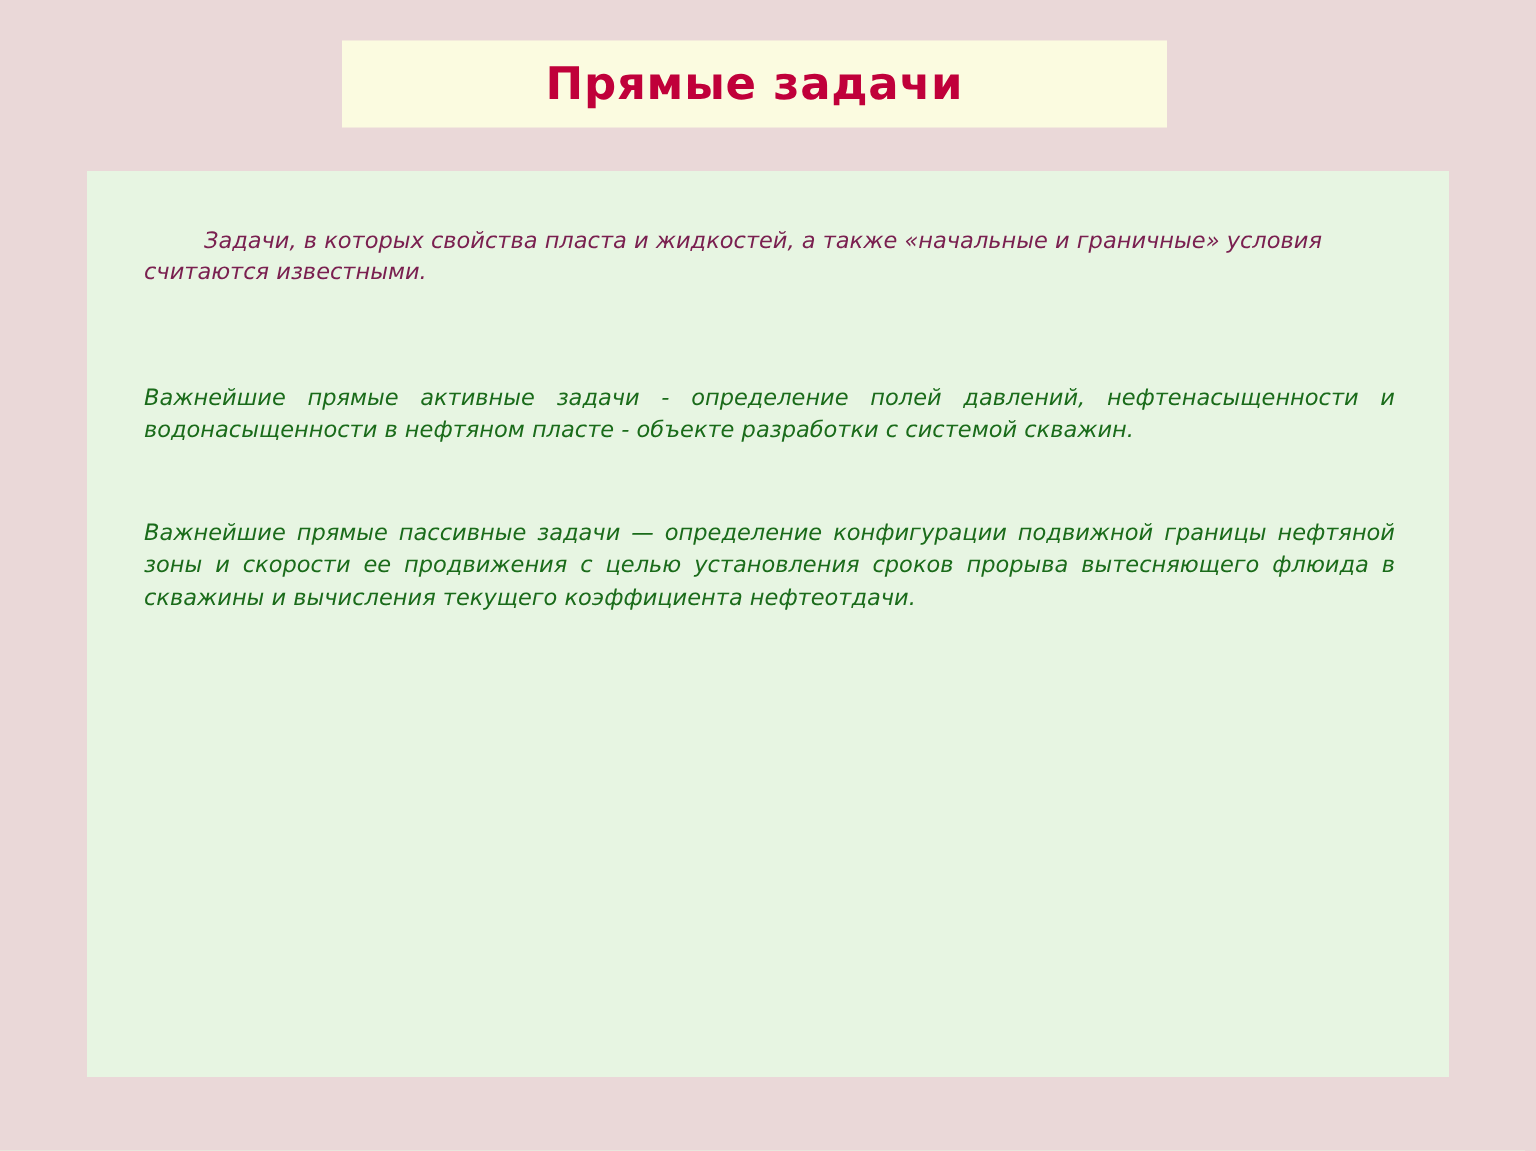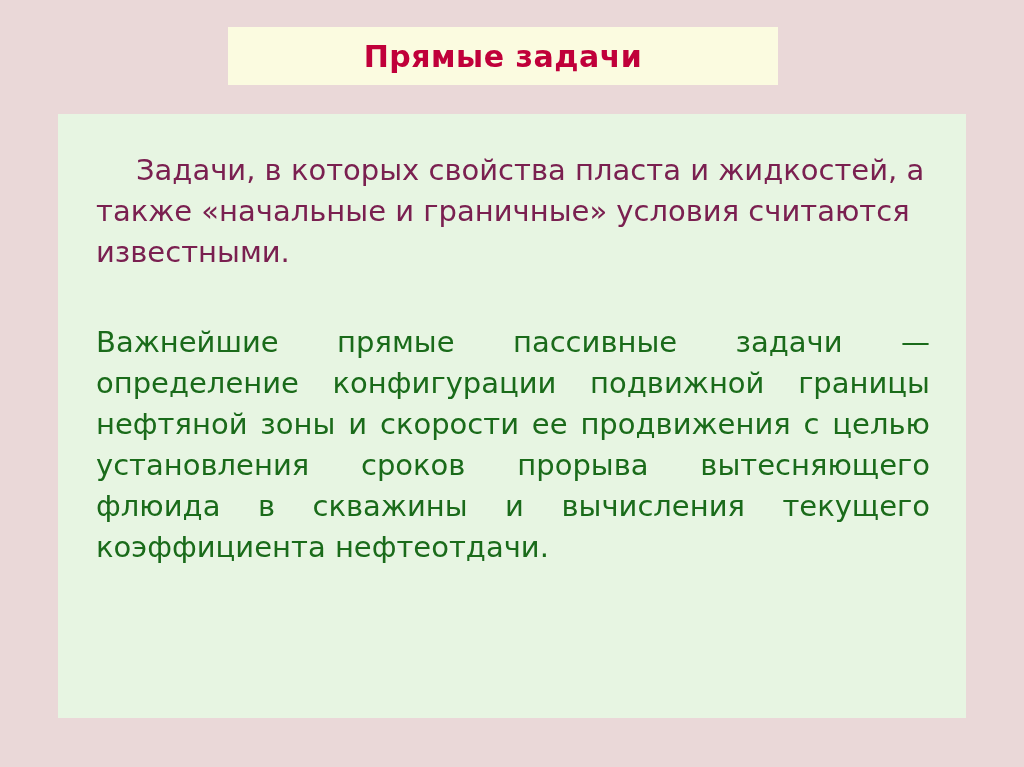--- a/index.html
+++ b/index.html
@@ -49,25 +49,26 @@
     top: 114px;
     width: 908px;
     height: 604px;
     background: #e7f5e2;
     box-sizing: border-box;
     padding: 26px 36px 0 38px;
   }
 
   .para {
     font-family: "DejaVu Sans", sans-serif;
-    font-size: 29px;
+    font-size: 15px;
     line-height: 1.42;
     color: #1a6b1a;
     text-align: justify;
     margin: 0;
+    font-style: italic;
   }
   .para.first {
     color: #7a2050;
     text-indent: 40px;
     text-align: left;
     margin-top: 10px;
   }
   .para.second {
     margin-top: 62px;
   }
@@ -79,16 +80,17 @@
 <body>
 
 <div class="slide">
 
   <div class="title-band">
     <div class="title-text">Прямые задачи</div>
   </div>
 
   <div class="content-panel">
     <p class="para first">Задачи, в которых свойства пласта и жидкостей, а также «начальные и граничные» условия считаются известными.</p>
+    <p class="para second">Важнейшие прямые активные задачи - определение полей давлений, нефтенасыщенности и водонасыщенности в нефтяном пласте - объекте разработки с системой скважин.</p>
     <p class="para third">Важнейшие прямые пассивные задачи — определение конфигурации подвижной границы нефтяной зоны и скорости ее продвижения с целью установления сроков прорыва вытесняющего флюида в скважины и вычисления текущего коэффициента нефтеотдачи.</p>
   </div>
 
 </div>
 
 </body></html>

